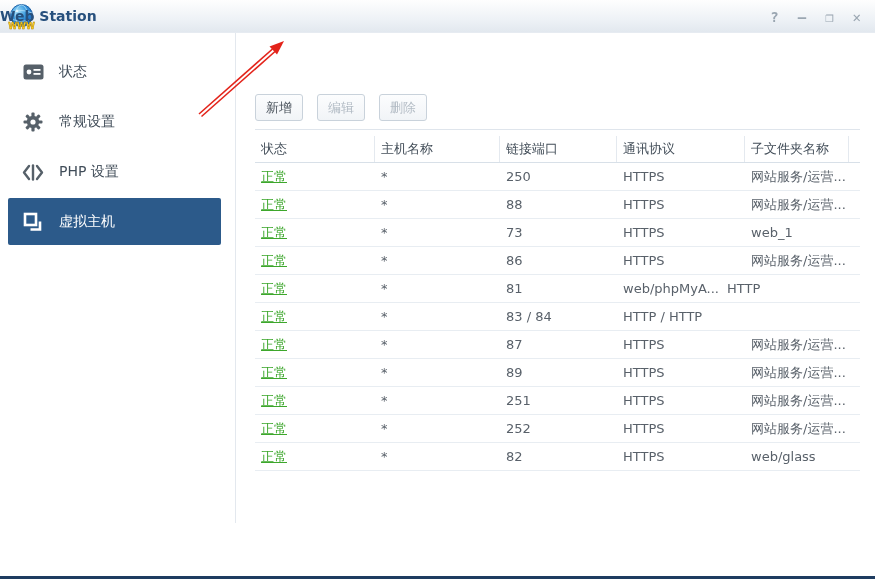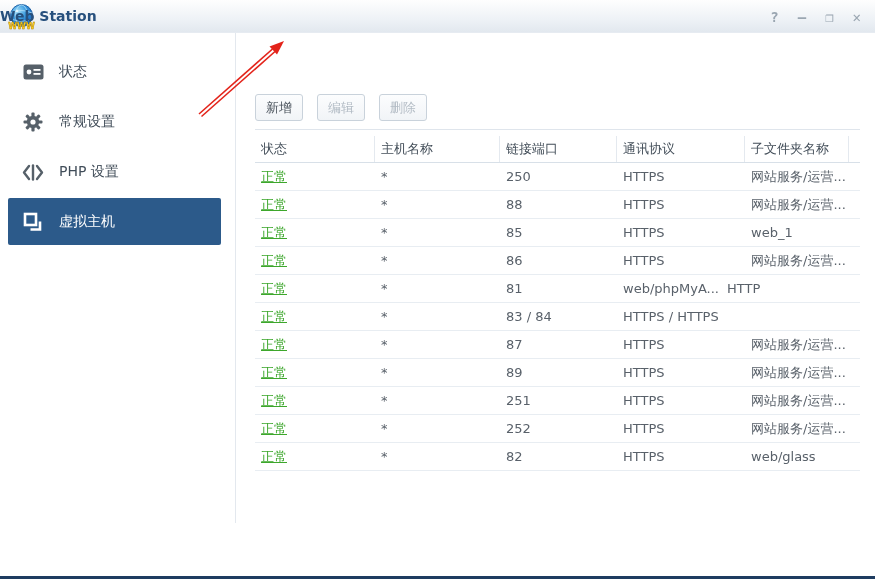--- a/index.html
+++ b/index.html
@@ -209,21 +209,21 @@
             <div class="trow">
               <div class="tcell c0">正常</div>
               <div class="tcell c1">*</div>
               <div class="tcell c2">88</div>
               <div class="tcell c3">HTTPS</div>
               <div class="tcell c4">网站服务/运营...</div>
             </div>
             <div class="trow">
               <div class="tcell c0">正常</div>
               <div class="tcell c1">*</div>
-              <div class="tcell c2">85</div>
+              <div class="tcell c2">73</div>
               <div class="tcell c3">HTTPS</div>
               <div class="tcell c4">web_1</div>
             </div>
             <div class="trow">
               <div class="tcell c0">正常</div>
               <div class="tcell c1">*</div>
               <div class="tcell c2">86</div>
               <div class="tcell c3">HTTPS</div>
               <div class="tcell c4">网站服务/运营...</div>
             </div>
@@ -231,21 +231,21 @@
               <div class="tcell c0">正常</div>
               <div class="tcell c1">*</div>
               <div class="tcell c2">81</div>
               <div class="tcell c4">web/phpMyA...</div>
               <div class="tcell c3">HTTP</div>
             </div>
             <div class="trow">
               <div class="tcell c0">正常</div>
               <div class="tcell c1">*</div>
               <div class="tcell c2">83 / 84</div>
-              <div class="tcell c3">HTTPS / HTTPS</div>
+              <div class="tcell c3">HTTP / HTTP</div>
             </div>
             <div class="trow">
               <div class="tcell c0">正常</div>
               <div class="tcell c1">*</div>
               <div class="tcell c2">87</div>
               <div class="tcell c3">HTTPS</div>
               <div class="tcell c4">网站服务/运营...</div>
             </div>
             <div class="trow">
               <div class="tcell c0">正常</div>

